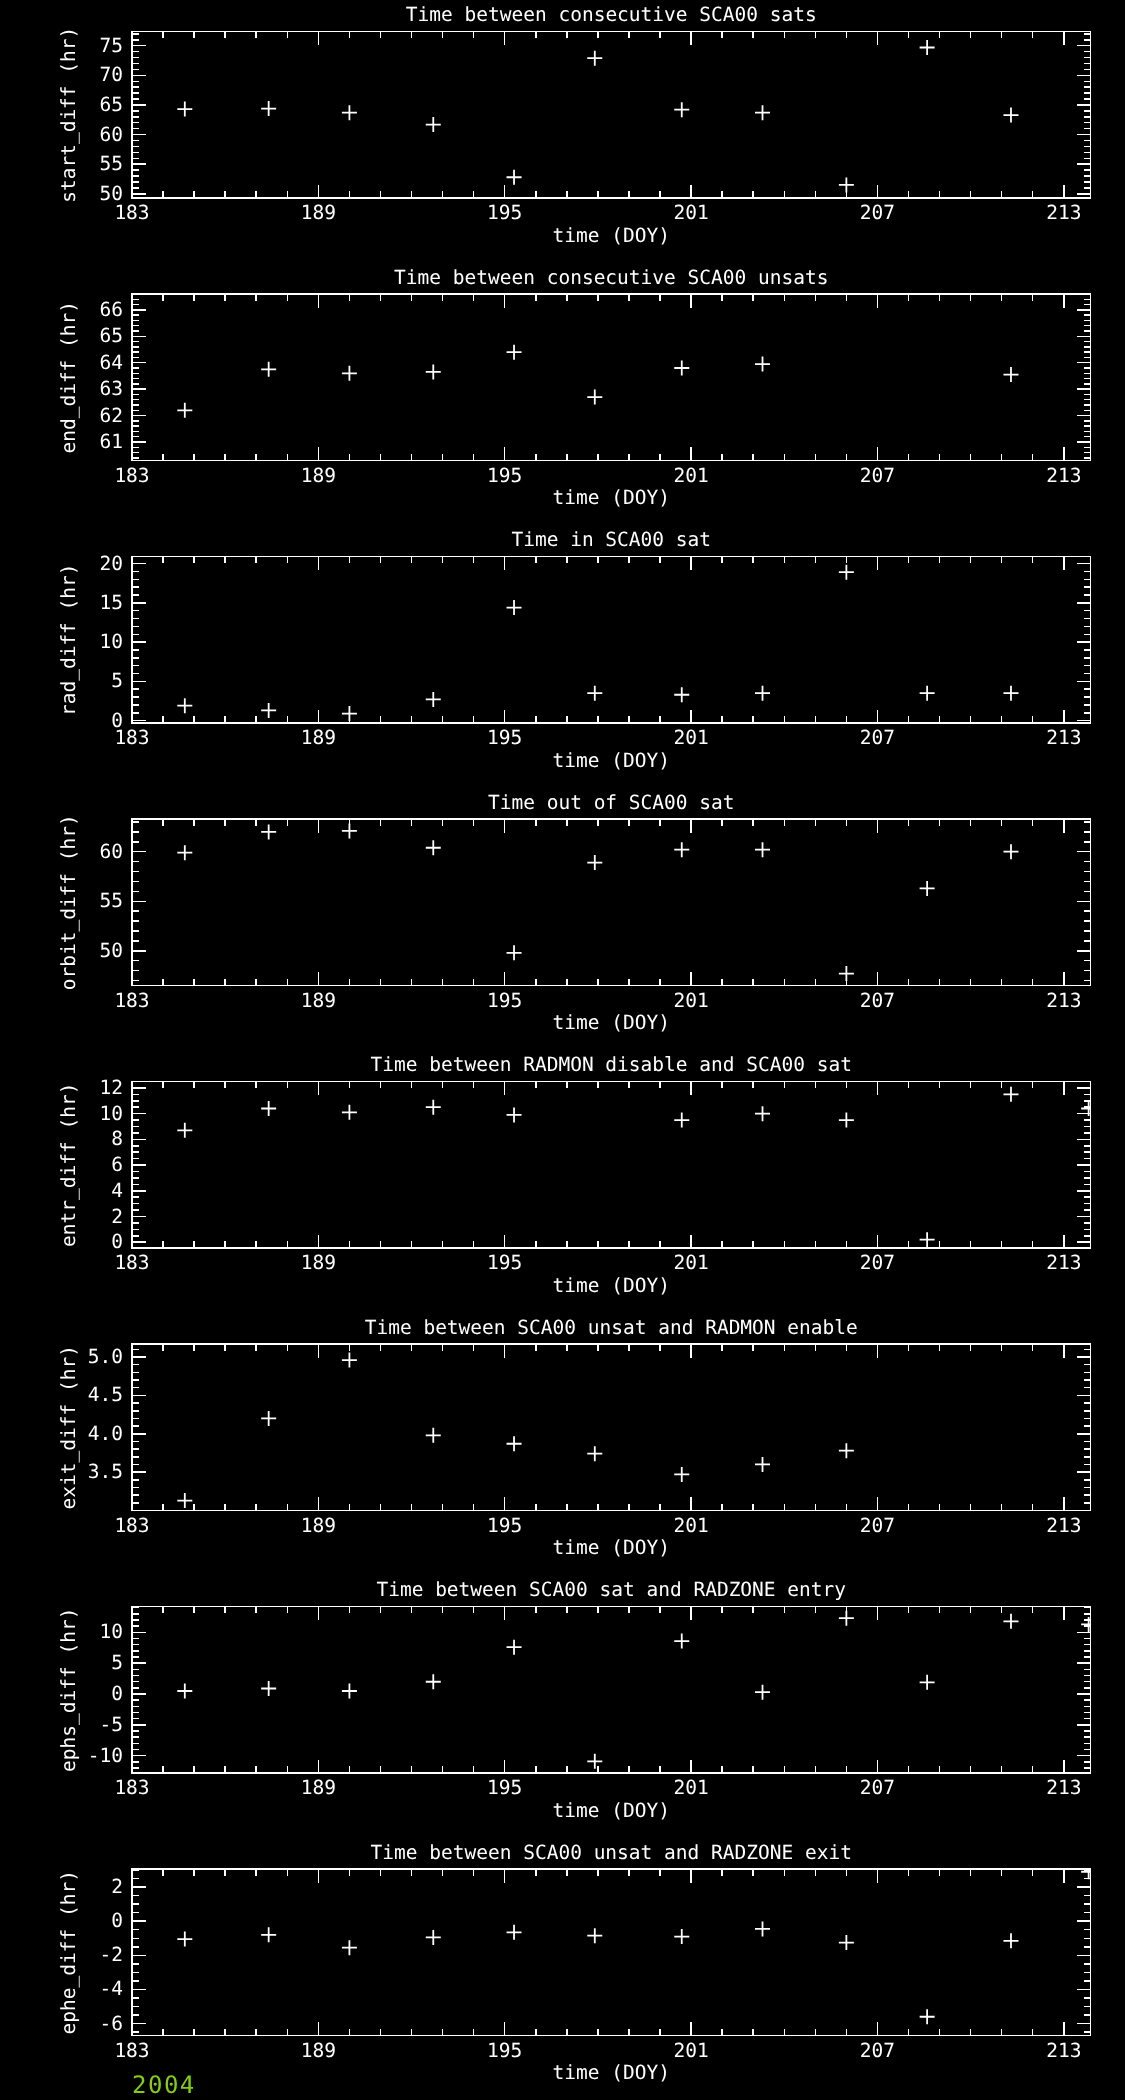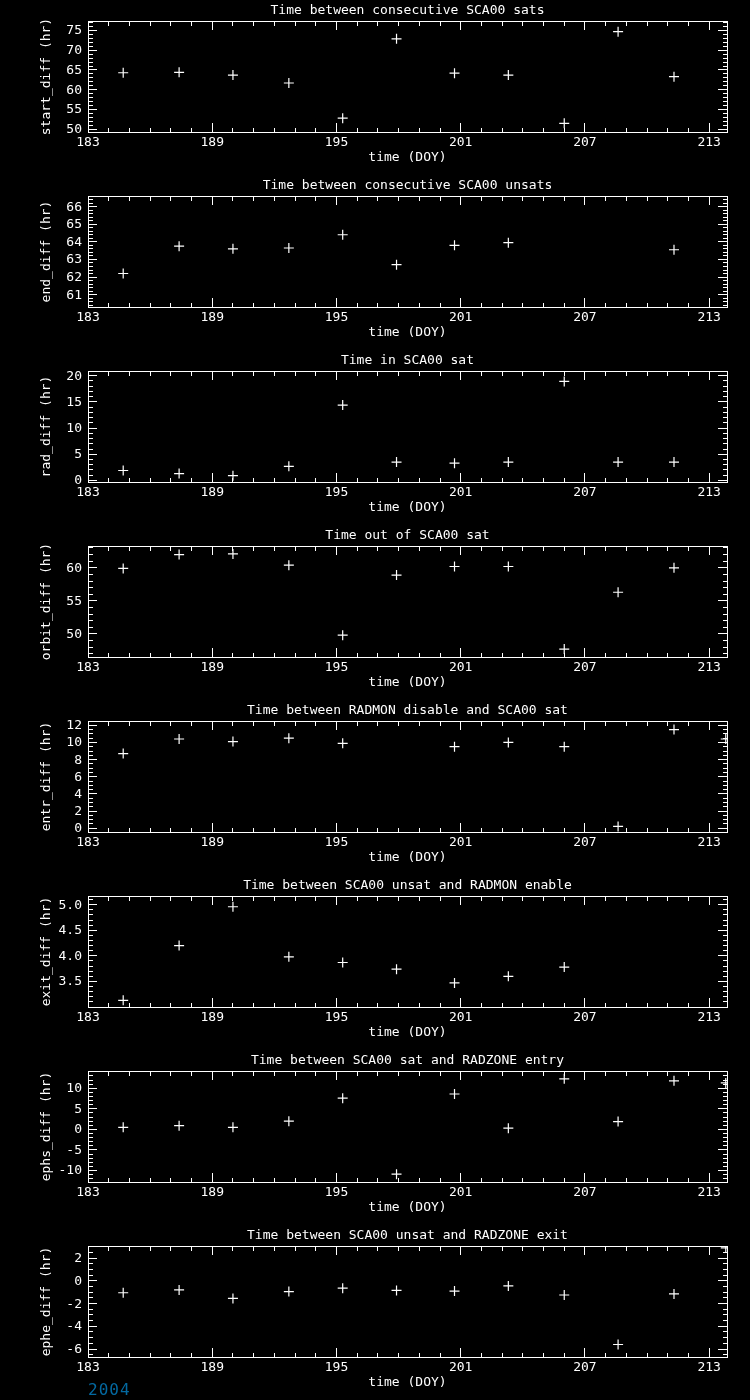--- a/index.html
+++ b/index.html
@@ -12,21 +12,21 @@
     text-align:center;
   }
   #plots{position:absolute;top:0;left:0;width:750px;height:1400px;}
   svg.plot{display:block;}
   svg.plot text{fill:#ffffff;font-family:"DejaVu Sans Mono", monospace;}
   svg.plot .axis{stroke:#ffffff;stroke-width:1;fill:none;shape-rendering:crispEdges;}
   svg.plot .tick{stroke:#ffffff;stroke-width:1;shape-rendering:crispEdges;}
   svg.plot .marker{stroke:#ffffff;stroke-width:1.2;fill:none;}
   #year-label{
     position:absolute;left:88px;top:1380px;
-    color:#0369a1;font-size:16px;letter-spacing:1px;
+    color:#84cc16;font-size:16px;letter-spacing:1px;
     font-family:"DejaVu Sans Mono", monospace;
   }
 </style>
 </head>
 <body>
 
 <div id="screen">
   <div id="plots">
       <svg width="750" height="175" viewBox="0 0 750 175" class="plot">
         <defs>

